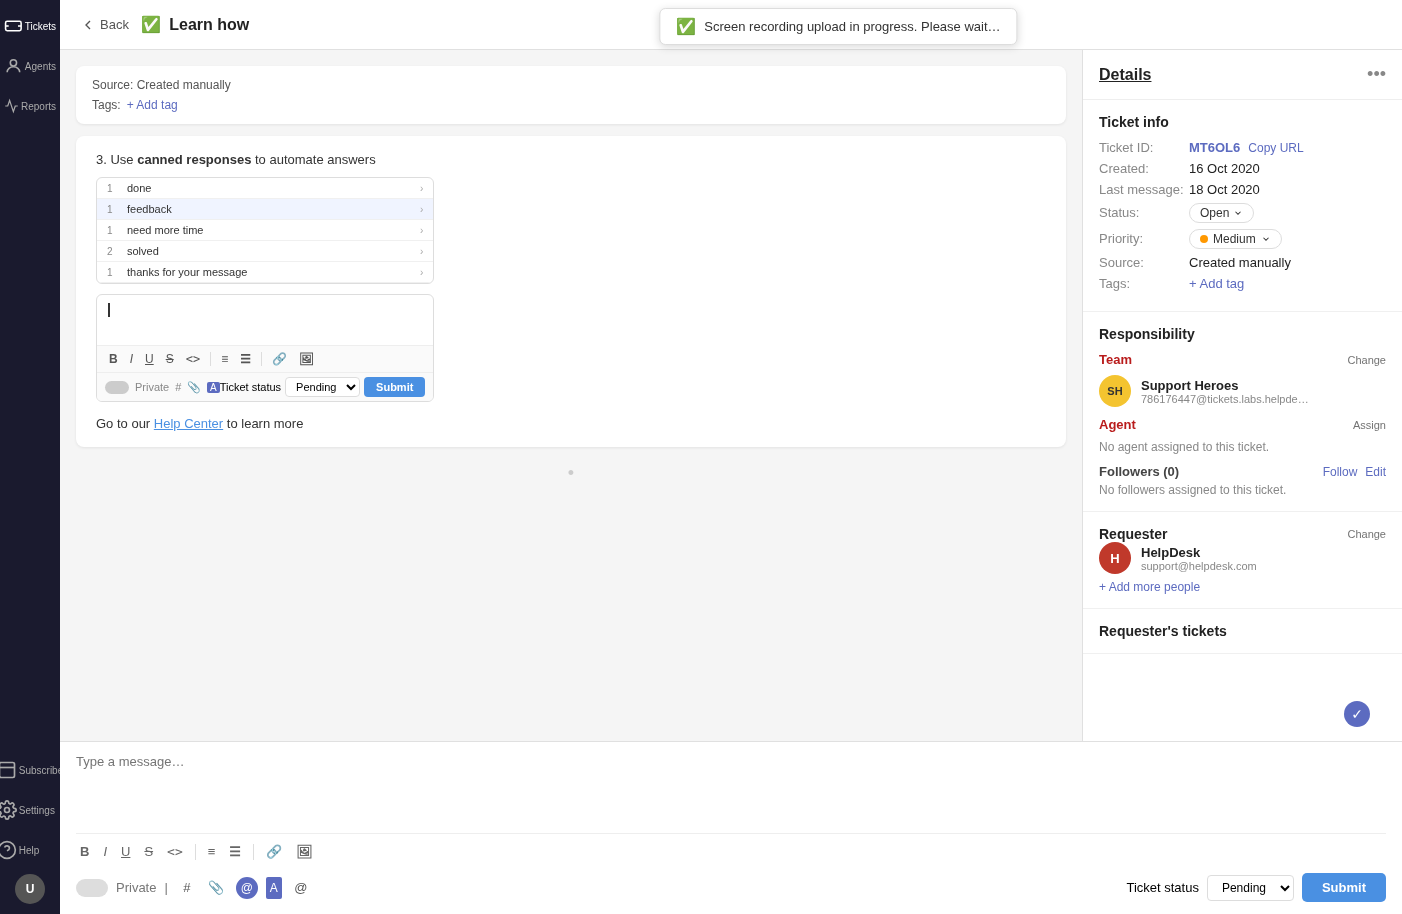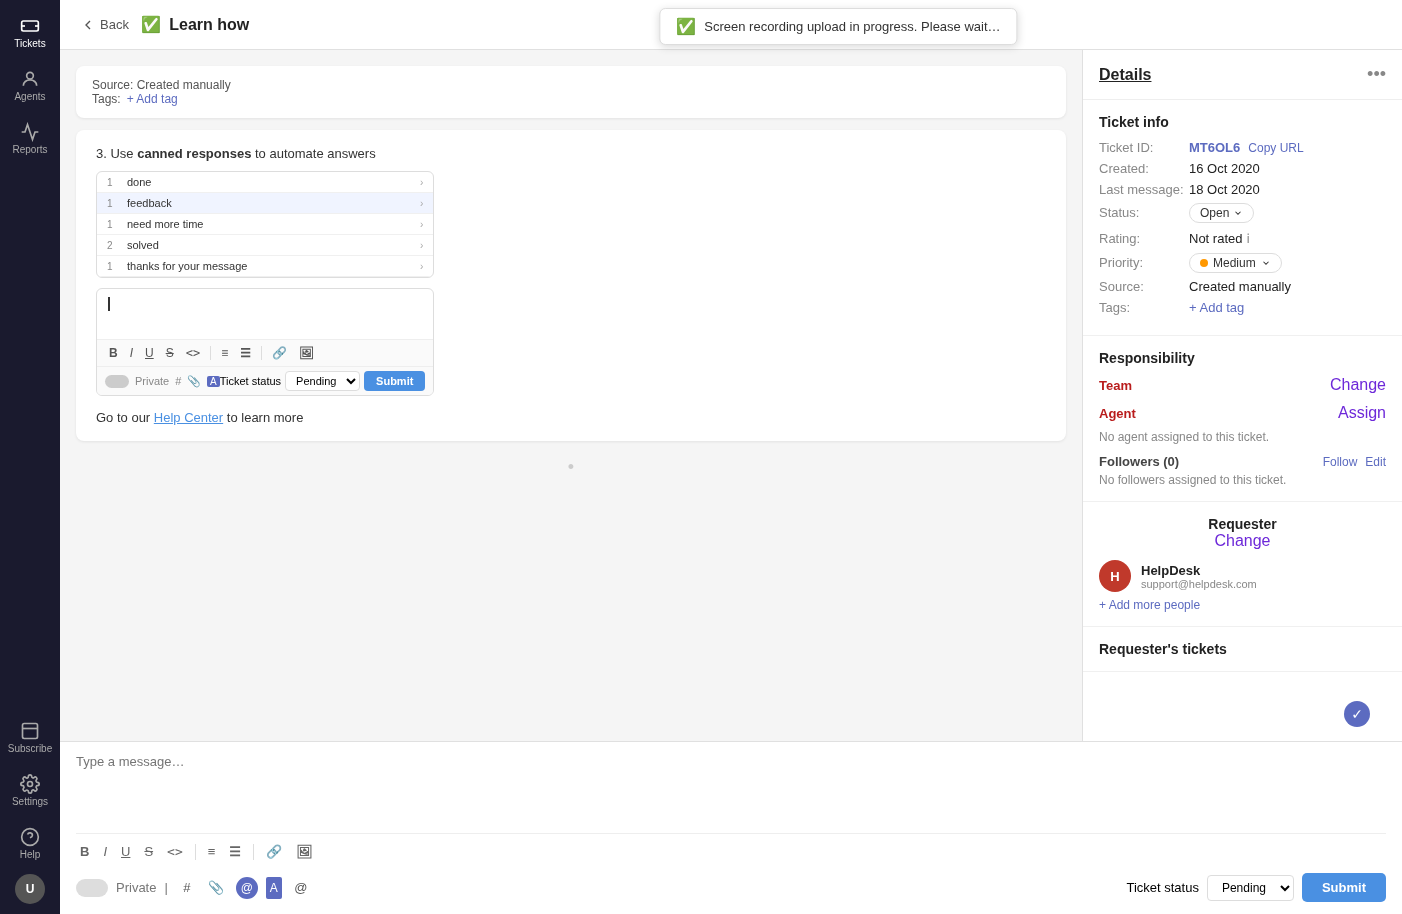--- a/index.html
+++ b/index.html
@@ -11,21 +11,21 @@
       background: #1a1a2e;
       display: flex;
       flex-direction: column;
       align-items: center;
       padding: 10px 0;
       gap: 8px;
       flex-shrink: 0;
     }
     .sidebar-item {
       display: flex;
-      flex-direction: column;
+      flex-direction: row;
       align-items: center;
       color: #aaa;
       font-size: 10px;
       padding: 6px 4px;
       cursor: pointer;
       width: 100%;
       text-align: center;
       gap: 2px;
     }
     .sidebar-item.active { color: #fff; }
@@ -113,21 +113,21 @@
 
     
     .source-card {
       background: #fff;
       border-radius: 8px;
       padding: 12px 16px;
       font-size: 12px;
       color: #555;
       box-shadow: 0 1px 3px rgba(0,0,0,0.08);
     }
-    .source-card .source-row { }
+    .source-card .source-row { margin-bottom: 6px; }
     .source-card .tag-row { display: flex; align-items: center; gap: 6px; }
     .add-tag-btn { color: #5c6bc0; cursor: pointer; font-size: 12px; }
 
     
     .step-text { font-size: 13px; color: #333; margin-bottom: 10px; }
     .step-text strong { font-weight: 700; }
 
     
     .canned-preview {
       border: 1px solid #ddd;
@@ -298,21 +298,21 @@
       display: inline-flex; align-items: center; gap: 5px;
       border: 1px solid #ddd; border-radius: 12px;
       padding: 2px 10px; font-size: 12px; color: #333; cursor: pointer;
     }
     .priority-dot { width: 8px; height: 8px; border-radius: 50%; background: #ff9800; }
     .add-tag { color: #5c6bc0; cursor: pointer; font-size: 13px; }
 
     
     .resp-row { display: flex; align-items: center; justify-content: space-between; margin-bottom: 8px; }
     .resp-label { font-size: 13px; font-weight: 700; color: #b91c1c; }
-    .resp-action { color: #6d28d9; cursor: pointer; font-size: 16px; }
+    .resp-action { color: #737373; cursor: pointer; font-size: 11px; }
     .team-row { display: flex; align-items: center; gap: 10px; }
     .team-avatar {
       width: 32px; height: 32px; border-radius: 50%;
       background: #f4c430; display: flex; align-items: center; justify-content: center;
       font-size: 11px; font-weight: 700; color: #333; flex-shrink: 0;
     }
     .team-info { display: flex; flex-direction: column; }
     .team-name { font-size: 13px; font-weight: 600; color: #222; }
     .team-email { font-size: 11px; color: #888; }
 
@@ -320,21 +320,21 @@
 
     
     .followers-header { display: flex; align-items: center; justify-content: space-between; margin-bottom: 4px; }
     .followers-label { font-size: 13px; font-weight: 700; color: #444; }
     .followers-actions { display: flex; gap: 8px; }
     .follow-btn { color: #5c6bc0; cursor: pointer; font-size: 12px; }
     .edit-btn { color: #5c6bc0; cursor: pointer; font-size: 12px; }
     .no-followers { font-size: 12px; color: #888; }
 
     
-    .requester-header { display: flex; align-items: center; justify-content: space-between; margin-bottom: 10px; flex-direction: column; }
+    .requester-header { display: flex; align-items: center; justify-content: space-between; margin-bottom: 0; }
     .requester-info { display: flex; align-items: center; gap: 10px; }
     .req-avatar {
       width: 32px; height: 32px; border-radius: 50%;
       background: #c0392b; display: flex; align-items: center; justify-content: center;
       font-size: 13px; font-weight: 700; color: #fff; flex-shrink: 0;
     }
     .req-name { font-size: 13px; font-weight: 600; color: #222; }
     .req-email { font-size: 11px; color: #888; }
     .add-people { color: #5c6bc0; cursor: pointer; font-size: 12px; margin-top: 6px; display: block; }
 
@@ -550,25 +550,20 @@
         <div class="info-row">
           <span class="info-label">Status:</span>
           <span class="status-badge">
             <span>Open</span>
             <svg viewBox="0 0 24 24" fill="none" stroke="currentColor" stroke-width="2.5" width="10" height="10">
                 <polyline points="6 9 12 15 18 9"></polyline>
               </svg>
           </span>
         </div>
         <div class="info-row">
-          <span class="info-label">Rating:</span>
-          <span class="info-value">Not rated</span>
-          <span style="color:#888; margin-left:4px; cursor:pointer;">ℹ</span>
-        </div>
-        <div class="info-row">
           <span class="info-label">Priority:</span>
           <span class="priority-badge">
             <span class="priority-dot"></span>
             <span>Medium</span>
             <svg viewBox="0 0 24 24" fill="none" stroke="currentColor" stroke-width="2.5" width="10" height="10">
                 <polyline points="6 9 12 15 18 9"></polyline>
               </svg>
           </span>
         </div>
         <div class="info-row">
@@ -579,20 +574,29 @@
           <span class="info-label">Tags:</span>
           <span class="add-tag">+ Add tag</span>
         </div>
       </div>
 
       <div class="panel-section">
         <div class="section-title">Responsibility</div>
         <div class="resp-row">
           <span class="resp-label">Team</span>
           <span class="resp-action">Change</span>
+        </div>
+        <div class="team-row">
+          <div class="team-avatar">
+            <span>SH</span>
+          </div>
+          <div class="team-info">
+            <span class="team-name">Support Heroes</span>
+            <span class="team-email">786176447@tickets.labs.helpde…</span>
+          </div>
         </div>
         <div class="resp-row" style="margin-top:10px;">
           <span class="resp-label">Agent</span>
           <span class="resp-action">Assign</span>
         </div>
         <p class="no-agent">No agent assigned to this ticket.</p>
         <div class="followers-header" style="margin-top:10px;">
           <span class="followers-label">Followers (0)</span>
           <div class="followers-actions">
             <span class="follow-btn">Follow</span>

